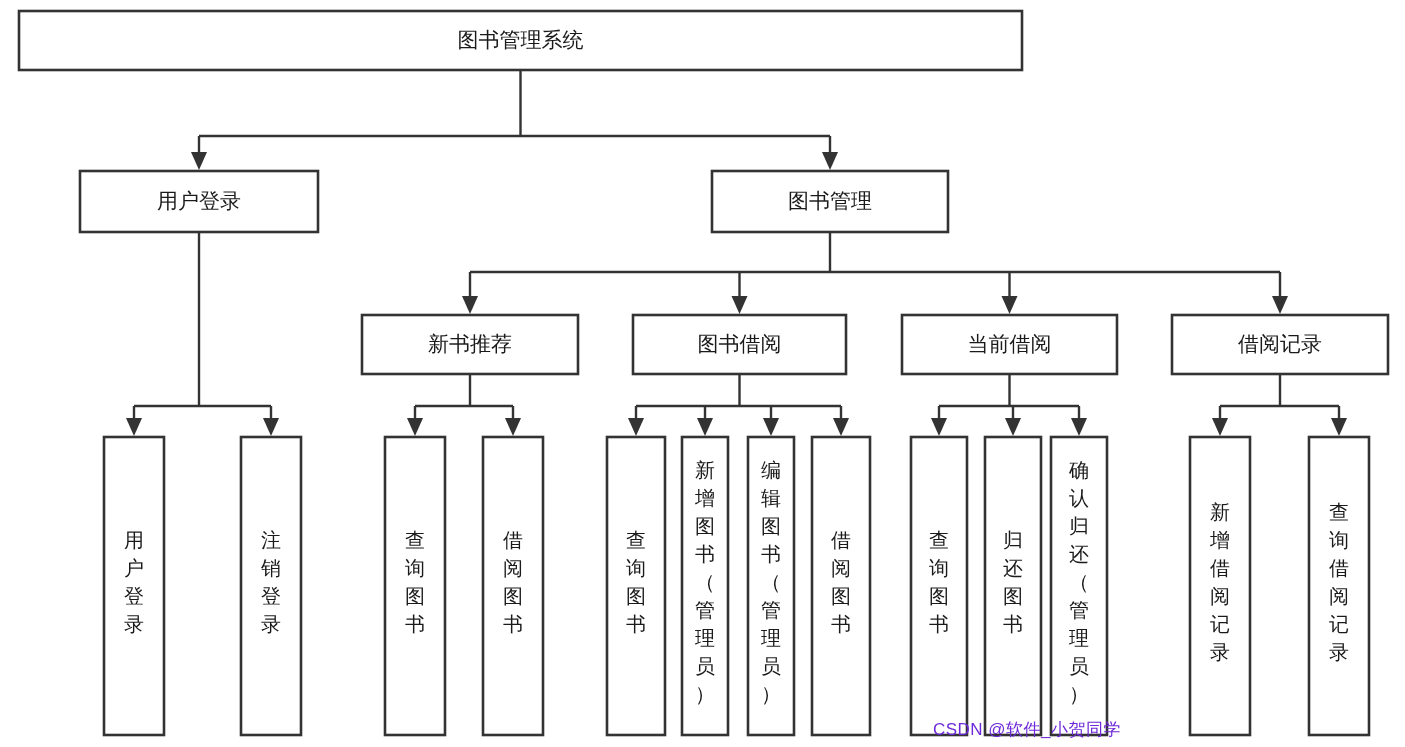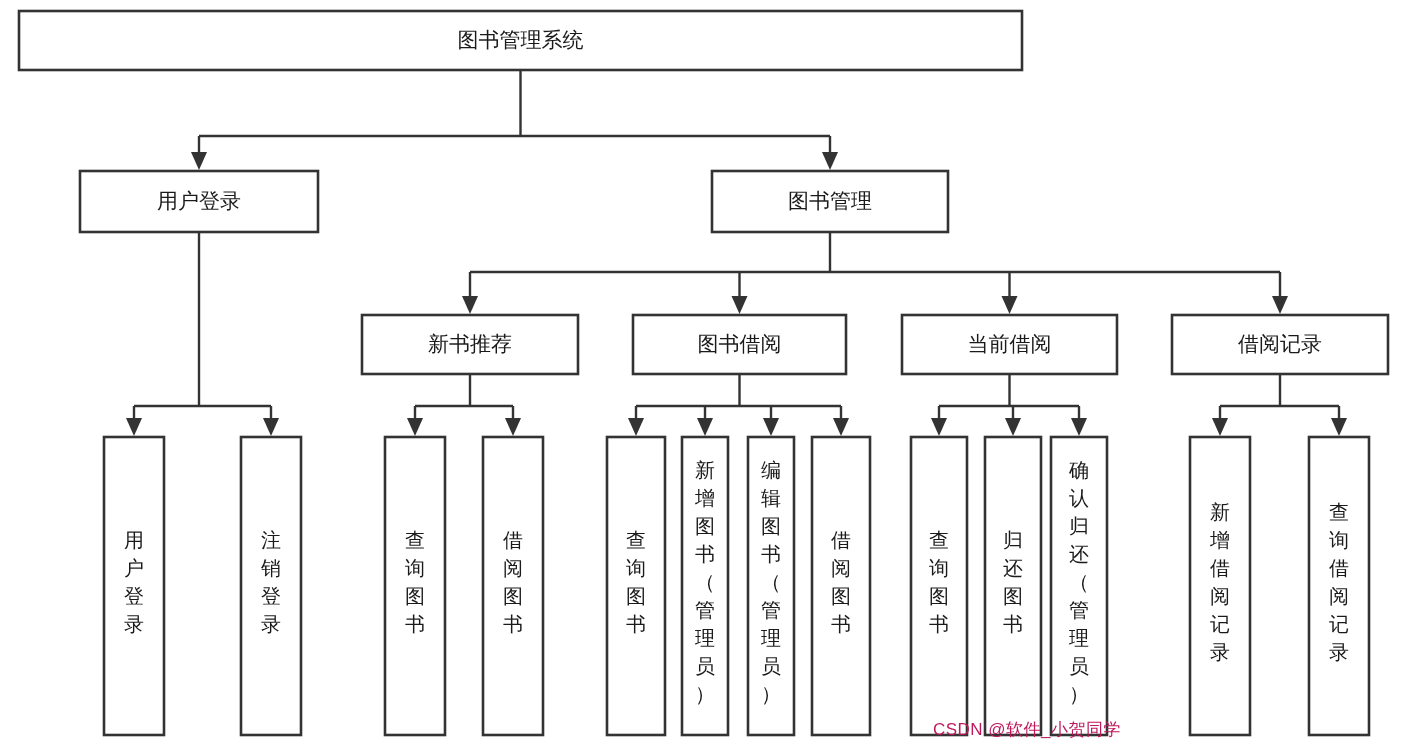--- a/index.html
+++ b/index.html
@@ -55,21 +55,21 @@
     font-size: 20px;
     fill: #1a1a1a;
     text-anchor: middle;
   }
   .watermark {
     position: absolute;
     right: 14px;
     bottom: 6px;
     font-family: "Liberation Sans", "DejaVu Sans", sans-serif;
     font-size: 17px;
-    color: #be185d;
+    color: #6d28d9;
     letter-spacing: 0.5px;
     white-space: nowrap;
     user-select: none;
   }
 </style>
 </head>
 <body>
 
 <div id="diagram-root">
   <svg id="tree-svg" viewBox="0 0 1405 747">

